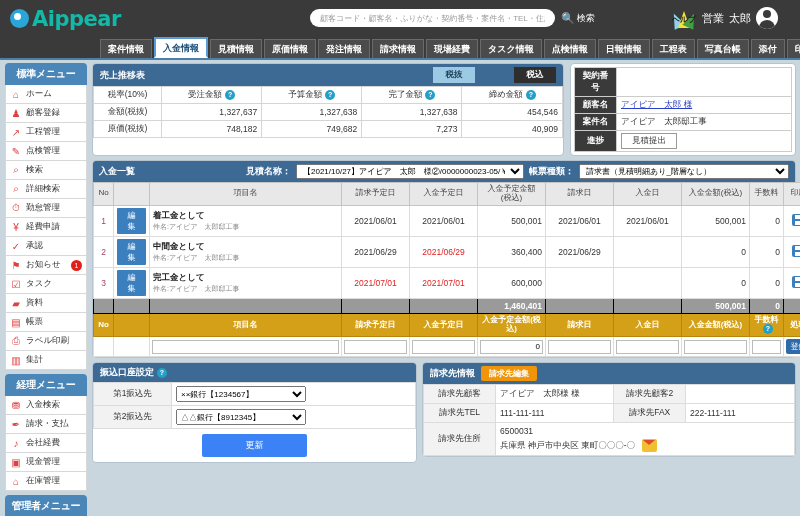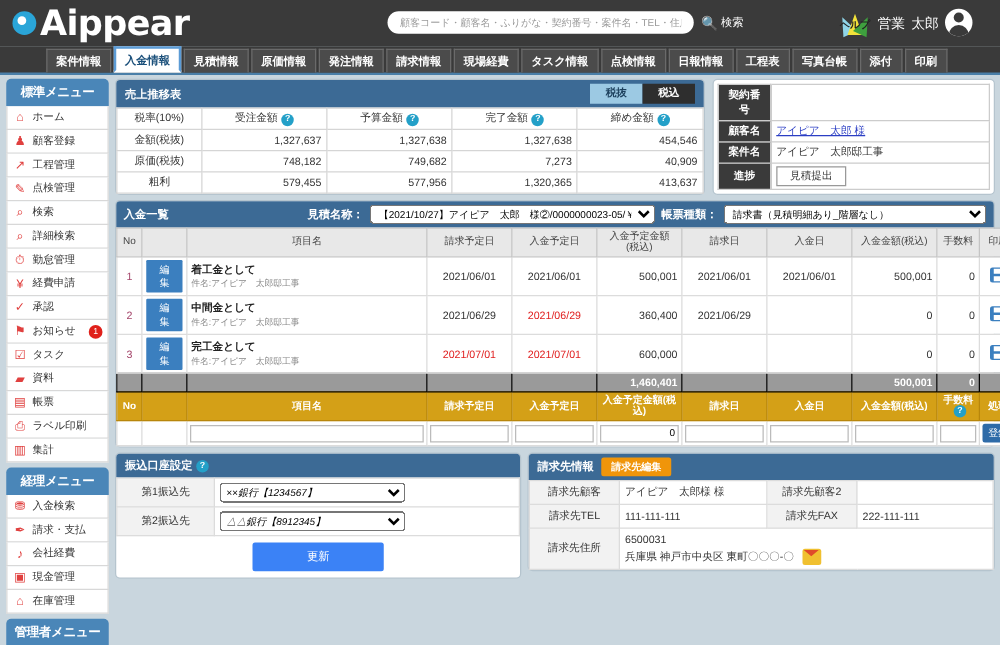--- a/index.html
+++ b/index.html
@@ -20,21 +20,21 @@
   .logo { display: flex; align-items: center; gap: 3px; }
   .logo-mark {
     width: 19px; height: 19px; border-radius: 50%;
     background: #2aa5d8; position: relative;
   }
   .logo-mark::after {
     content: ""; position: absolute; width: 7px; height: 7px;
     background: #fff; border-radius: 50%; top: 4px; left: 4px;
   }
   .logo-text {
-    color: #ffffff; font-size: 28px; font-weight: bold;
+    color: #14b8a6; font-size: 21px; font-weight: bold;
     letter-spacing: -0.5px; font-family: "DejaVu Sans", sans-serif;
   }
   .search-wrap {
     position: absolute; left: 310px; top: 9px;
     display: flex; align-items: center; gap: 6px;
   }
   .search-box {
     width: 245px; height: 18px; border-radius: 9px;
     border: none; background: #fff; font-size: 8px;
     padding: 0 10px; color: #333;
@@ -70,21 +70,21 @@
     content: ""; position: absolute; width: 8px; height: 8px;
     border-radius: 50%; background: #3a3a3a; left: 7px; top: 3px;
   }
   .avatar::after {
     content: ""; position: absolute; width: 16px; height: 10px;
     border-radius: 8px 8px 0 0; background: #3a3a3a; left: 3px; top: 13px;
   }
   
   .tabbar {
     height: 23px; background: #3a3a3a;
-    display: flex; align-items: flex-end; padding-left: 37px;
+    display: flex; align-items: flex-end; padding-left: 100px;
     border-bottom: 2px solid #4a7fa8;
   }
   .tab {
     height: 19px; line-height: 19px; padding: 0 7px;
     color: #fff; font-size: 9px; font-weight: bold;
     background: #4b4b4b; border: 1px solid #6a6a6a;
     border-bottom: none; margin-right: 2px; cursor: pointer;
     white-space: nowrap;
   }
   .tab.active {
@@ -131,21 +131,21 @@
     display: inline-block; width: 10px; height: 10px; border-radius: 50%;
     background: #23a0c8; color: #fff; font-size: 7px; line-height: 10px;
     text-align: center; margin-left: 3px; font-weight: bold; cursor: pointer;
   }
   .toggle-wrap { margin-left: auto; display: flex; }
   .tg {
     width: 42px; text-align: center; font-size: 8.5px; padding: 2px 0;
     cursor: pointer; font-weight: bold;
   }
   .tg.on { background: #9cc9e3; color: #1c3f5c; }
-  .tg.off { background: #2e2e2e; color: #fff; }
+  .tg.off { background: #2e2e2e; color: #fff; margin-left: 39px; }
   
   table.grid { width: 100%; border-collapse: collapse; }
   table.grid td, table.grid th {
     border: 1px solid #d5d5d5; font-size: 8.5px; padding: 2px 4px;
     font-weight: normal;
   }
   .sales th { background: #fff; text-align: center; color: #333; }
   .sales td.lbl { background: #fff; text-align: center; width: 68px; }
   .sales td.num { text-align: right; }
   
@@ -231,23 +231,22 @@
     color: #2b3ec4; font-size: 8px; text-decoration: underline; cursor: pointer;
   }
   
   .row2 { display: flex; gap: 5px; }
   .col-l { width: 325px; }
   .col-r { flex: 1; }
   .bank-tbl { width: 100%; border-collapse: collapse; }
   .bank-tbl td { border: 1px solid #dcdcdc; font-size: 8.5px; padding: 3px 4px; }
   .bank-tbl td.k { background: #f2f2f2; text-align: center; width: 78px; }
   .bank-tbl select {
-    font-size: 8px; height: 16px; width: 148px;
+    font-size: 8px; height: 16px; width: 130px;
     font-family: "Liberation Sans", sans-serif;
-    font-style: italic;
   }
   .upd-btn {
     background: #3b82f6; color: #fff; text-align: center;
     font-size: 9px; padding: 5px 0; width: 105px; margin: 5px auto;
     cursor: pointer; border-radius: 2px;
   }
   .orange-btn {
     background: #f0950a; color: #fff; font-size: 8px; padding: 2px 8px;
     margin-left: 6px; border-radius: 2px; cursor: pointer; font-weight: bold;
   }
@@ -433,27 +432,20 @@
                 <td class="num">1,327,638</td>
                 <td class="num">1,327,638</td>
                 <td class="num">454,546</td>
               </tr>
               <tr>
                 <td class="lbl">原価(税抜)</td>
                 <td class="num">748,182</td>
                 <td class="num">749,682</td>
                 <td class="num">7,273</td>
                 <td class="num">40,909</td>
-              </tr>
-              <tr>
-                <td class="lbl">粗利</td>
-                <td class="num">579,455</td>
-                <td class="num">577,956</td>
-                <td class="num">1,320,365</td>
-                <td class="num">413,637</td>
               </tr>
             </tbody>
         </table>
       </div>
 
       <div class="panel" style="flex:1;padding:3px;">
         <table class="rinfo">
           <tbody>
               <tr>
             <td class="k">契約番号</td>

